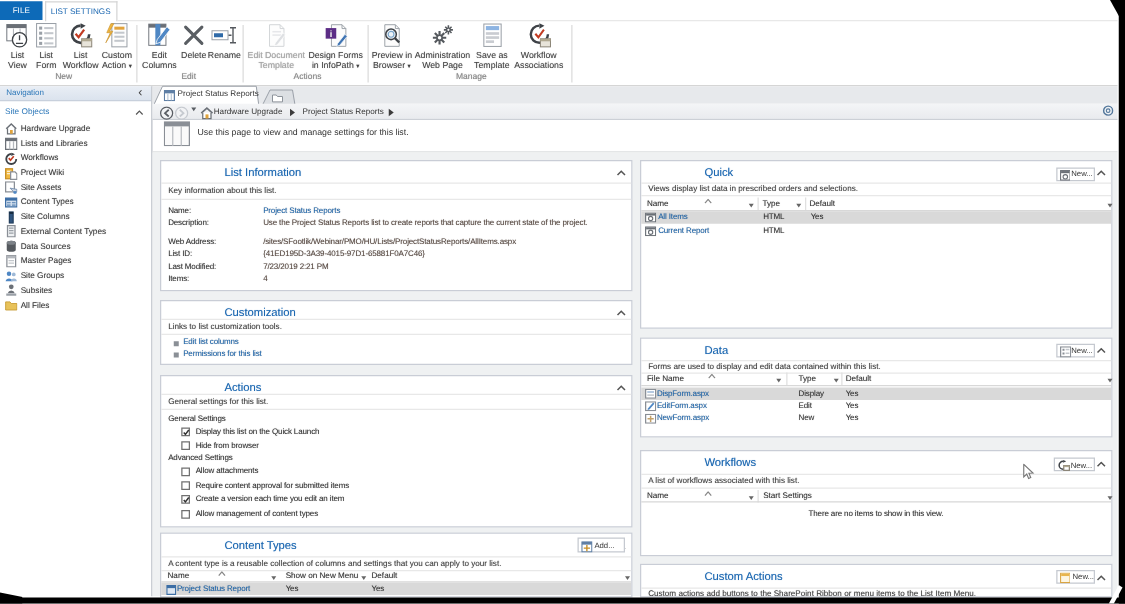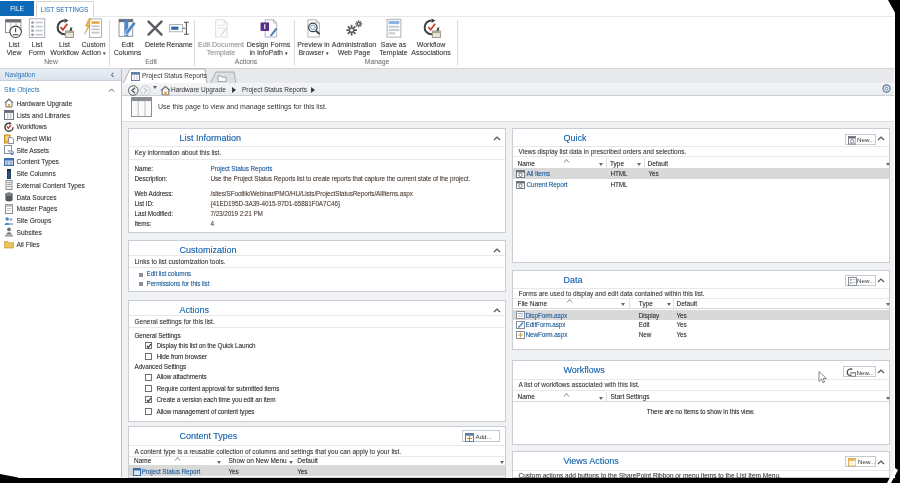--- a/index.html
+++ b/index.html
@@ -578,21 +578,21 @@
     </svg>
  <div class="caret" style="left:86px;top:35.8px;"></div>
  <div class="abs" style="left:93px;top:31px;width:1px;height:10px;background:#e0e0e0;"></div>
  <div class="thead" style="left:98px;top:32px;">Start Settings</div>
  <div class="caret" style="left:373px;top:35.8px;"></div>
  <div class="abs" style="left:0;top:40.3px;width:100%;height:1px;background:#d8d8d8;"></div>
  <div class="trow" style="left:0;top:47.2px;width:100%;text-align:center;">There are no items to show in this view.</div>
 </div>
 
 <div class="panel" style="left:511.5px;top:451.2px;width:378.5px;height:27px;">
- <div class="ptitle">Views Actions</div>
+ <div class="ptitle">Custom Actions</div>
  <svg class="collapse" style="right:4px;top:8px;" width="8" height="5" viewBox="0 0 8 5">
       <path d="M1 4 L4 1 L7 4" stroke="#555" stroke-width="1.2" fill="none"></path>
     </svg>
  <div class="newbtn" style="left:332px;top:3.5px;width:31px;height:11.5px;">
    <svg style="position:absolute;left:2px;top:1.5px;" width="8.5" height="8.5" viewBox="0 0 9 9">
         <rect x="0.5" y="0.5" width="8" height="8" fill="#fdf6e3" stroke="#d9a441" stroke-width="0.9"></rect>
         <rect x="1" y="1" width="7" height="2" fill="#e8b54d"></rect>
       </svg>
    <span style="position:absolute;left:12.5px;top:1.8px;font-size:6.2px;">New...</span>
  </div>

